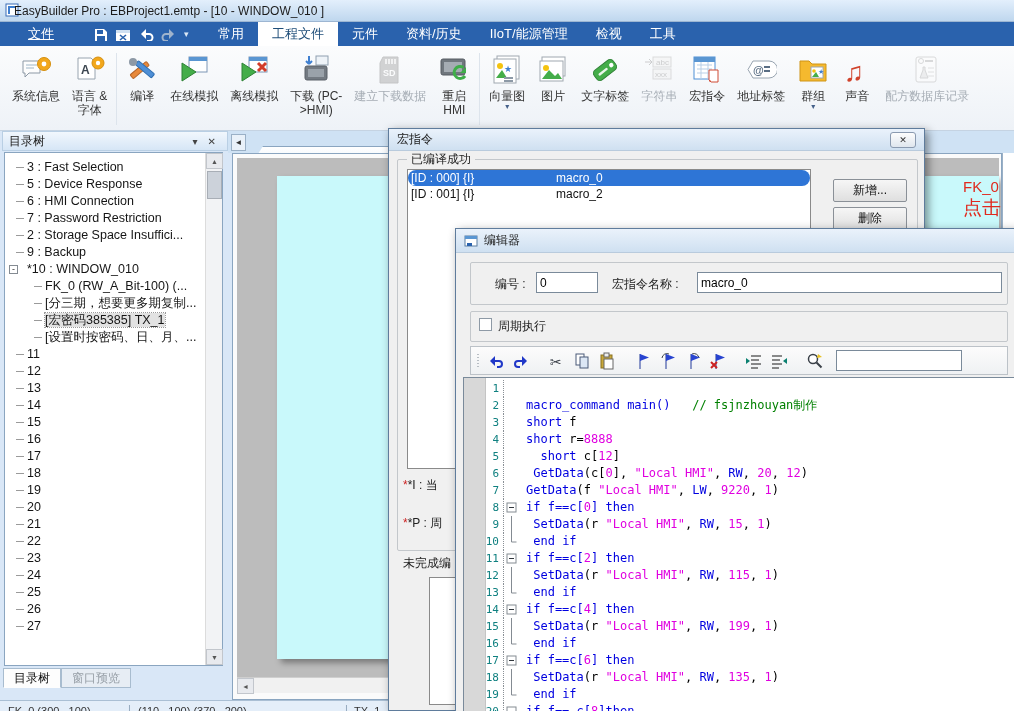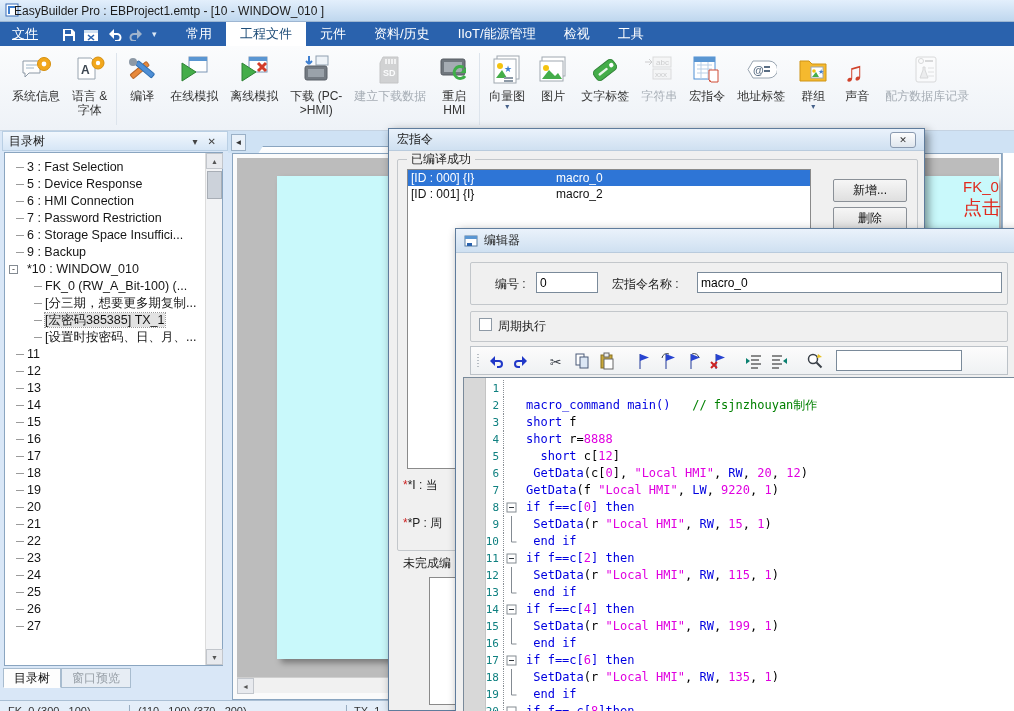--- a/index.html
+++ b/index.html
@@ -8,21 +8,21 @@
         background:#d9e7f7;font-family:"Liberation Sans","DejaVu Sans",sans-serif;color:#222;}
   svg{display:block;}
   
   #titlebar{position:absolute;left:0;top:0;width:1014px;height:22px;
     background:linear-gradient(#e3effc,#bfd7ee);border-bottom:1px solid #9db6d2;}
   #app-icon{position:absolute;left:5px;top:3px;}
   #title-text{position:absolute;left:14px;top:4px;font-size:12px;color:#1b1b1b;}
   
   #menubar{position:absolute;left:0;top:22px;width:1014px;height:24px;
     background:var(--menu_blue);display:flex;align-items:stretch;color:#fff;font-size:13px;}
-  .mfile{display:flex;align-items:center;padding:0 12px;text-decoration:underline;}
+  .mfile{display:flex;align-items:center;padding:0 28px;text-decoration:underline;}
   #qicons{display:flex;align-items:center;gap:7px;padding:0 10px;}
   .qi{width:16px;height:16px;display:flex;align-items:center;justify-content:center;}
   .qcaret{color:#dce8f5;font-size:9px;width:10px;}
   .mtab{display:flex;align-items:center;padding:0 14px;}
   .mtab.active{background:#ffffff;color:#1f4e79;}
   
   #ribbon{position:absolute;left:0;top:46px;width:1014px;height:85px;
     background:linear-gradient(#fbfcfd,#eef2f7);border-bottom:1px solid #c5d3e2;
     display:flex;align-items:flex-start;padding:5px 4px 0 6px;}
   .ritem{display:flex;flex-direction:column;align-items:center;padding:1px 6px;min-width:42px;}
@@ -91,21 +91,21 @@
     background:linear-gradient(#fdfdfd,#dfe6ee);font-size:9px;color:#333;text-align:center;line-height:14px;}
   .groupbox{position:absolute;border:1px solid #c3c7cb;border-radius:2px;}
   .grouplabel{position:absolute;background:#f0f0f0;padding:0 4px;font-size:12px;}
   .btn{position:absolute;width:74px;height:23px;background:linear-gradient(#f6f6f6,#dfdfdf);
     border:1px solid #8a9097;border-radius:2px;font-size:12px;text-align:center;line-height:21px;color:#111;}
   .winput{position:absolute;height:21px;border:1px solid #7a8a9a;background:#fff;font-size:12px;
     padding:0 3px;font-family:"Liberation Sans",sans-serif;}
   
   #macro-dialog{left:388px;top:128px;width:537px;height:583px;z-index:2;}
   #macro-list{position:absolute;left:18px;top:40px;width:404px;height:300px;background:#fff;border:1px solid #8a8a8a;overflow:hidden;}
-  .mrow{display:flex;height:16px;line-height:16px;font-size:12px;padding-left:3px;color:#111;}
+  .mrow{display:flex;height:16px;line-height:16px;font-size:12px;padding-left:3px;color:#111;border-radius:8px;}
   .mrow .mid{width:145px;}
   .mrow.sel{background:var(--selection_blue);color:#fff;}
   .sidelabel{position:absolute;left:14px;font-size:12px;white-space:nowrap;}
   .sidelabel b{color:#cc2222;font-weight:normal;}
   #pending-label{position:absolute;left:14px;top:426px;font-size:12px;width:58px;overflow:hidden;white-space:nowrap;}
   #pending-box{position:absolute;left:40px;top:448px;width:476px;height:128px;background:#fff;border:1px solid #8a8a8a;}
   
   #editor-dialog{left:455px;top:228px;width:565px;height:490px;z-index:3;}
   #editor-dialog .dlg-title{height:24px;}
   #ed-title-icon{margin-right:6px;}
@@ -391,21 +391,21 @@
     <span>目录树</span>
     <span class="grow"></span>
     <span class="phicon">▾</span>
     <span class="phicon">✕</span>
   </div>
   <div id="treebox">
       <div class="trow lvl0"><span class="tsel">3 : Fast Selection</span></div>
       <div class="trow lvl0"><span class="tsel">5 : Device Response</span></div>
       <div class="trow lvl0"><span class="tsel">6 : HMI Connection</span></div>
       <div class="trow lvl0"><span class="tsel">7 : Password Restriction</span></div>
-      <div class="trow lvl0"><span class="tsel">6 : Storage Space Insuffici...</span></div>
+      <div class="trow lvl0"><span class="tsel">2 : Storage Space Insuffici...</span></div>
       <div class="trow lvl0"><span class="tsel">9 : Backup</span></div>
       <div class="trow lvl0 has-exp"><span class="expbox">-</span><span class="tsel">*10 : WINDOW_010</span></div>
       <div class="trow lvl1"><span class="tsel">FK_0 (RW_A_Bit-100) (...</span></div>
       <div class="trow lvl1"><span class="tsel">[分三期，想要更多期复制...</span></div>
       <div class="trow lvl1 sel"><span class="tsel">[宏密码385385] TX_1</span></div>
       <div class="trow lvl1"><span class="tsel">[设置时按密码、日、月、...</span></div>
       <div class="trow lvl0"><span class="tsel">11</span></div>
       <div class="trow lvl0"><span class="tsel">12</span></div>
       <div class="trow lvl0"><span class="tsel">13</span></div>
       <div class="trow lvl0"><span class="tsel">14</span></div>

